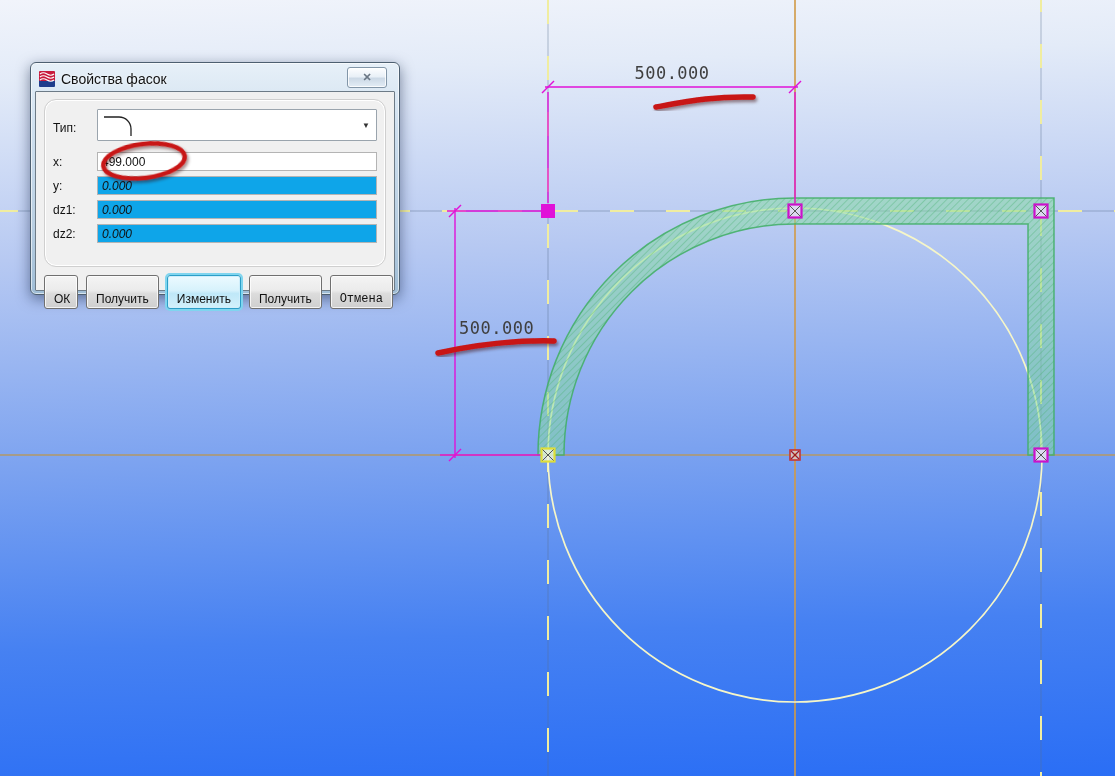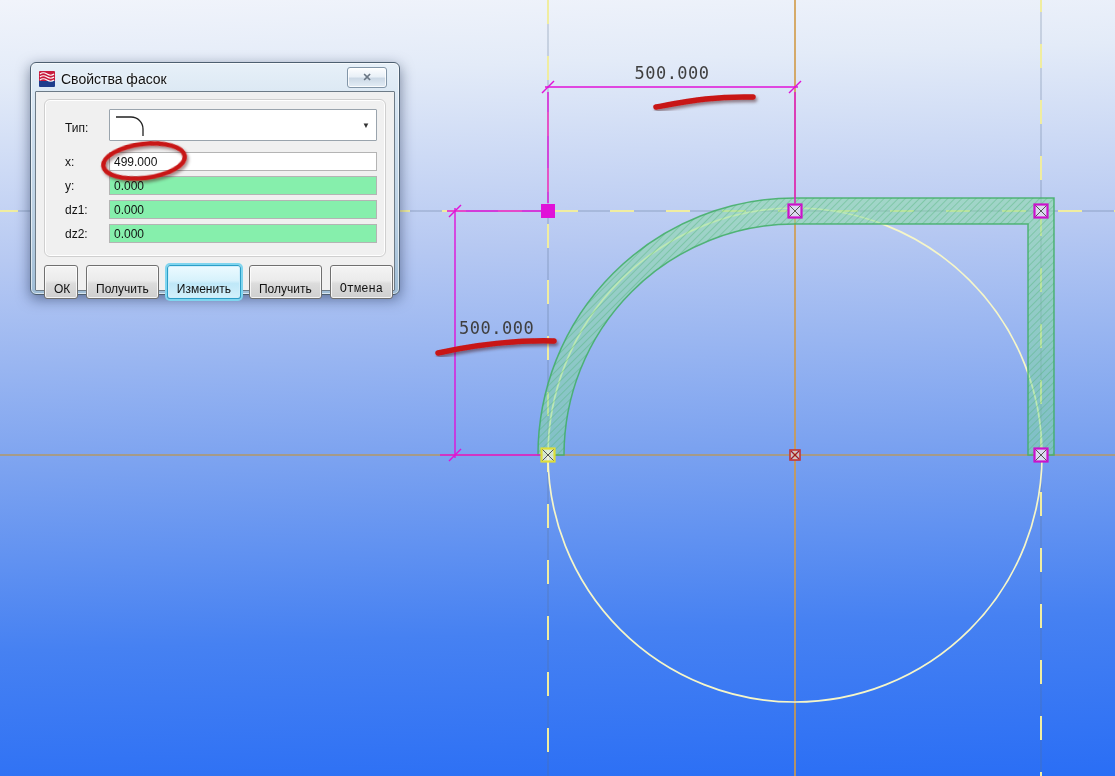--- a/index.html
+++ b/index.html
@@ -17,33 +17,33 @@
   .titlebar .app-icon{width:16px;height:16px;margin-right:6px;flex:0 0 auto;}
   .titlebar .title{font-size:14px;color:#111;text-shadow:0 0 3px #fff;}
   .close-btn{position:absolute;right:8px;top:0px;width:38px;height:19px;
              border:1px solid #8296a8;border-radius:3px;cursor:pointer;
              background:linear-gradient(180deg,#fdfeff 0%,#e9f0f7 45%,#ccd9e6 55%,#e3edf6 100%);
              box-shadow:inset 0 0 0 1px rgba(255,255,255,.8);
              display:flex;align-items:center;justify-content:center;
              color:#6b7785;font-size:11px;font-weight:bold;line-height:1;}
   .client{position:relative;height:200px;background:#f0f0f0;border:1px solid #6d7b87;
           border-radius:1px;box-sizing:border-box;padding:7px 8px 6px 8px;}
-  .fieldgroup{border:1px solid #cfcfcf;box-shadow:inset 0 0 0 1px #ffffff;border-radius:6px;
-              padding:9px 8px 7px 20px;box-sizing:border-box;}
+  .fieldgroup{border:1px solid #cfcfcf;box-shadow:inset 0 0 0 1px #ffffff;border-radius:12px;
+              padding:9px 8px 7px 8px;box-sizing:border-box;}
   .row{display:flex;align-items:center;margin-bottom:5px;}
-  .row:last-child{margin-bottom:6px;}
+  .row:last-child{margin-bottom:16px;}
   .row .lbl{width:44px;flex:0 0 auto;font-size:12px;color:#111;}
   .combo{flex:1;height:30px;background:#fff;border:1px solid #9aa4ad;border-radius:1px;
          position:relative;display:flex;align-items:flex-start;cursor:pointer;margin-bottom:6px;}
   .combo .curve-ico{margin:3px 0 0 4px;}
   .combo .dd-arrow{position:absolute;right:6px;top:50%;transform:translateY(-50%);
                    font-size:8px;color:#333;}
   .tbox{flex:1;height:19px;border:1px solid #b4b4b4;background:#fff;font-size:12px;
         font-family:"Liberation Sans",sans-serif;color:#111;padding:0 4px;box-sizing:border-box;}
-  .tbox.ro{background:#86efac;}
+  .tbox.ro{background:#0ea5e9;font-style:italic;}
   .btn-row{display:flex;margin-top:8px;gap:8px;}
   .wbtn{height:22px;border:1px solid #707070;border-radius:3px;font-size:12px;color:#111;
         font-family:"Liberation Sans",sans-serif;padding:16px 9px;cursor:pointer;
         background:linear-gradient(180deg,#f4f4f4 0%,#ebebeb 45%,#dcdcdc 55%,#cfcfcf 100%);
         box-shadow:inset 0 0 0 1px rgba(255,255,255,.75);}
   .wbtn.ok{min-width:34px;}
   .wbtn.focused{border:1px solid #2c9ec7;
         box-shadow:0 0 0 2px #7fd5ef, inset 0 0 0 1px #cfeefb;
         background:linear-gradient(180deg,#ecfaff 0%,#d7f2fc 45%,#bfe8f8 55%,#d2f0fb 100%);}
   .wbtn.cancel{margin-left:auto;font-family:Liberation Mono, monospace;}

